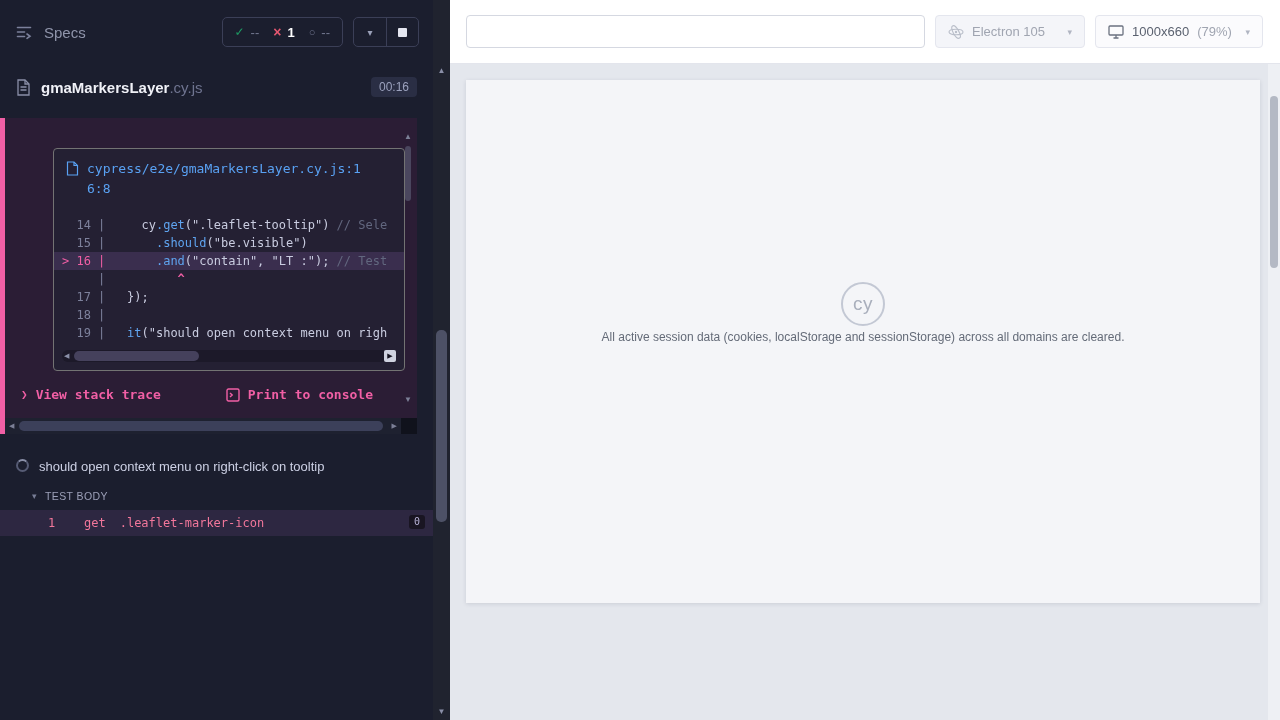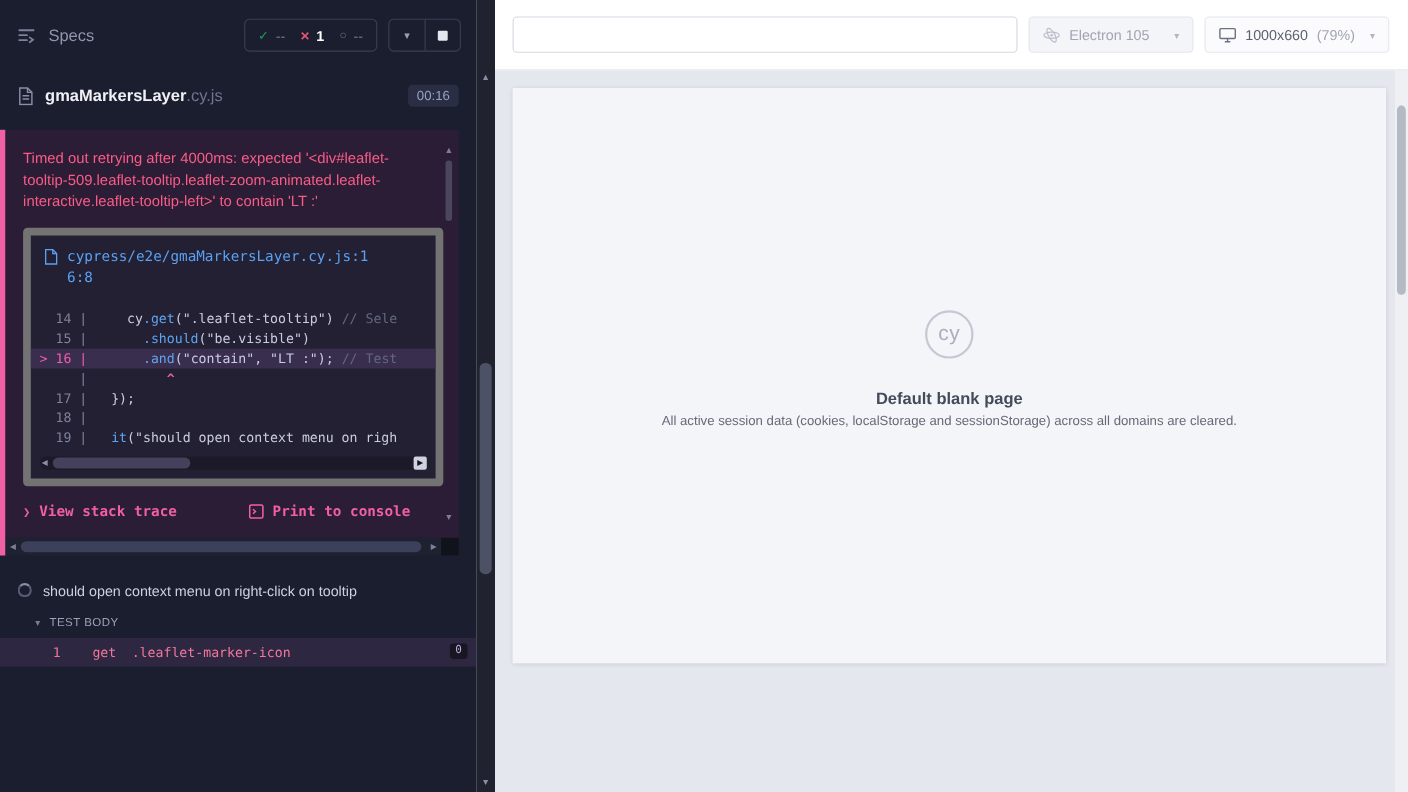--- a/index.html
+++ b/index.html
@@ -28,21 +28,21 @@
 
   .spec-header { height:46px; display:flex; align-items:center; padding:0 16px; gap:10px; }
   .spec-name { font-size:15px; font-weight:700; color:#f0f1f7; white-space:nowrap; }
   .spec-ext { color:#6f7490; font-weight:400; }
   .spec-duration { margin-left:auto; background:#2a2e44; color:#9ba1bd; font-size:12px; padding:3px 8px; border-radius:4px; }
 
   .attempt { margin-top:8px; margin-right:16px; border-left:5px solid #f15fa5; }
   .error-panel { background:#2b1d35; padding:16px 20px 16px 16px; position:relative; }
   .err-msg { color:#fa5c87; font-size:13.5px; line-height:1.45; width:344px; overflow-wrap:break-word; }
 
-  .codeframe { margin-top:14px; width:382px; background:#242033; border:7px solid #737373; border-radius:4px; overflow:hidden; }
+  .codeframe { margin-top:14px; width:352px; background:#242033; border:1px solid #737373; border-radius:4px; overflow:hidden;margin-left:32px; }
   .cf-header { padding:10px 12px 8px; display:flex; gap:8px; align-items:flex-start; }
   .cf-link { color:#59a1f3; font-family:"DejaVu Sans Mono",monospace; font-size:13px; line-height:1.5; max-width:276px; word-break:break-all; cursor:pointer; }
   .cf-code { font-family:"DejaVu Sans Mono",monospace; font-size:12px; line-height:18px; padding:10px 0 2px; white-space:pre; overflow:hidden; }
   .cl { height:18px; padding-left:8px; }
   .gut { color:#7d819c; }
   .cl.hl { background:#3a2e4e; }
   .cl.hl .gut { color:#f15fa5; }
   .c-pl { color:#c9cce0; } .c-fn { color:#5fa4f0; } .c-str { color:#c9cce0; } .c-cm { color:#62677f; } .c-car { color:#f15fa5; font-weight:700; }
   .cf-hscroll { height:12px; margin:6px 8px 8px; position:relative; background:#1c1929; border-radius:6px; }
   .cf-thumb { position:absolute; left:12px; top:1px; height:10px; width:125px; background:#45415c; border-radius:5px; cursor:pointer; }
@@ -154,21 +154,20 @@
           <path d="M9 1v4h4"></path>
           <path d="M4.5 8h6M4.5 11h6"></path>
       </svg>
     </span>
     <span class="spec-name"><span>gmaMarkersLayer</span><span class="spec-ext">.cy.js</span></span>
     <span class="spec-duration">00:16</span>
   </div>
 
   <div class="attempt">
     <div class="error-panel">
-      <div class="err-msg">Timed out retrying after 4000ms: expected '&lt;div#leaflet-tooltip-509.leaflet-tooltip.leaflet-zoom-animated.leaflet-interactive.leaflet-tooltip-left&gt;' to contain 'LT :'</div>
 
       <div class="codeframe">
         <div class="cf-header">
           <span style="margin-top:2px;">
             <svg width="13" height="15" viewBox="0 0 13 15" fill="none" stroke="#59a1f3" stroke-width="1.2">
               <path d="M1.5 1h6.5l3.5 3.5V14h-10z"></path>
                 <path d="M8 1v3.5h3.5"></path>
             </svg>
           </span>
           <span class="cf-link">cypress/e2e/gmaMarkersLayer.cy.js:16:8</span>
@@ -259,21 +258,20 @@
       </span>
       <span class="vp-size">1000x660</span>
       <span class="vp-zoom">(79%)</span>
       <span class="box-chev">▾</span>
     </div>
   </div>
 
   <div id="aut">
     <div id="aut-content">
       <div class="cy-logo">cy</div>
-      <div class="blank-title">Default blank page</div>
       <div class="blank-line2">All active session data (cookies, localStorage and sessionStorage) across all domains are cleared.</div>
     </div>
   </div>
 
   <div id="page-scroll">
     <span class="ps-thumb"></span>
   </div>
 </div>
 
 </body></html>

